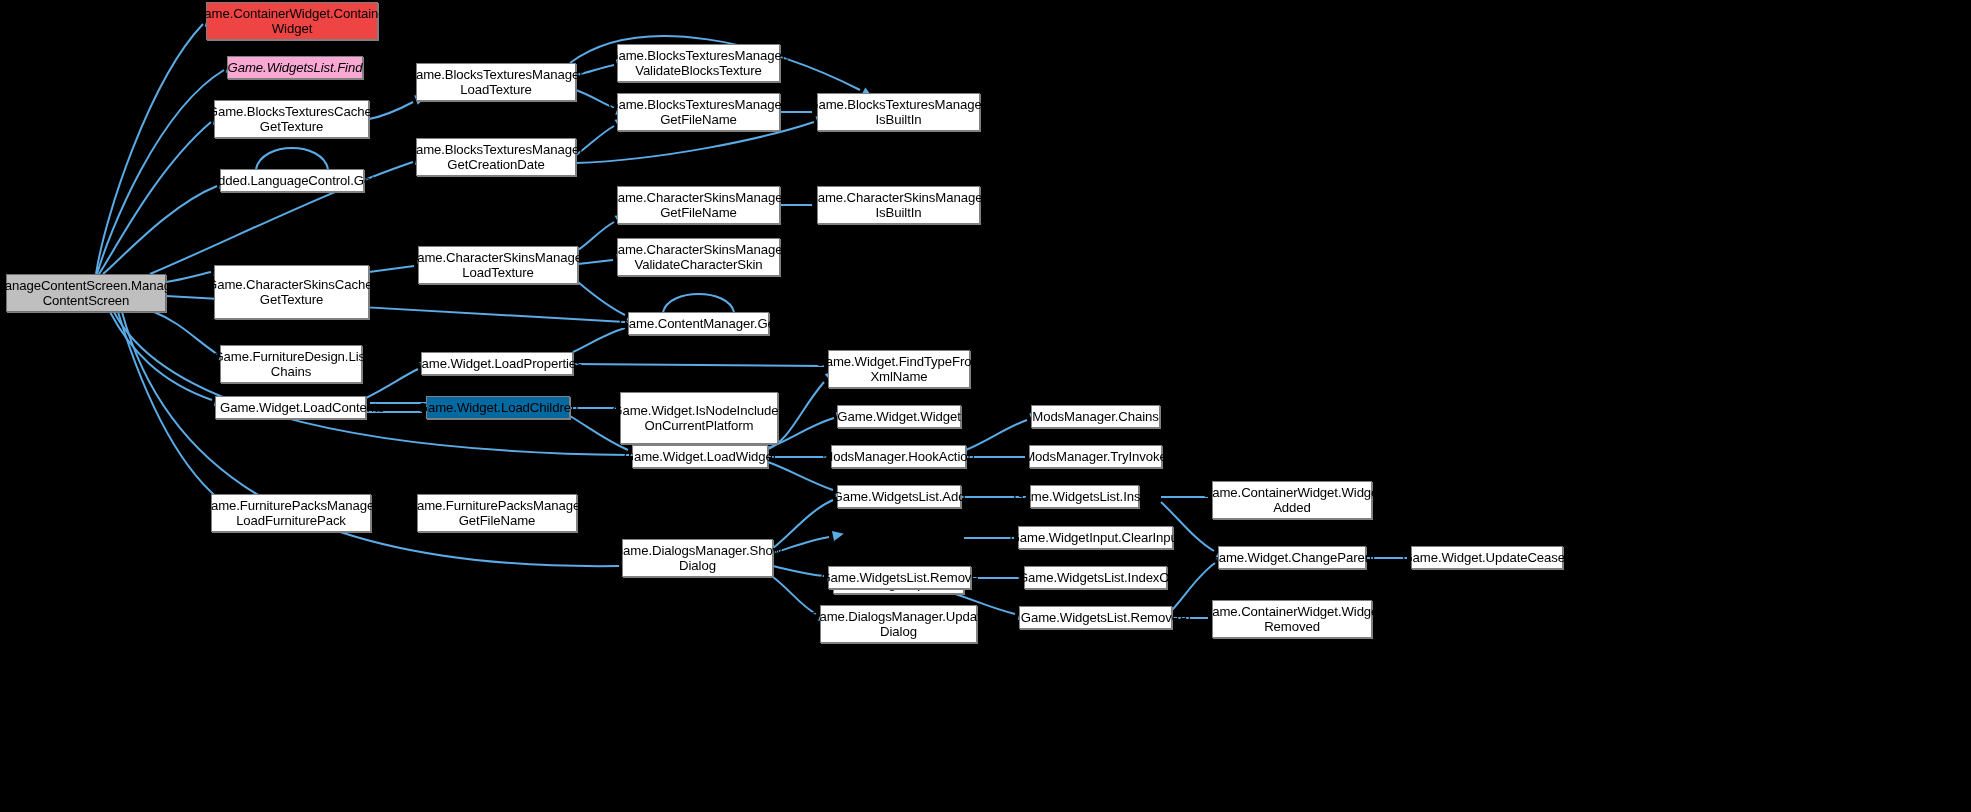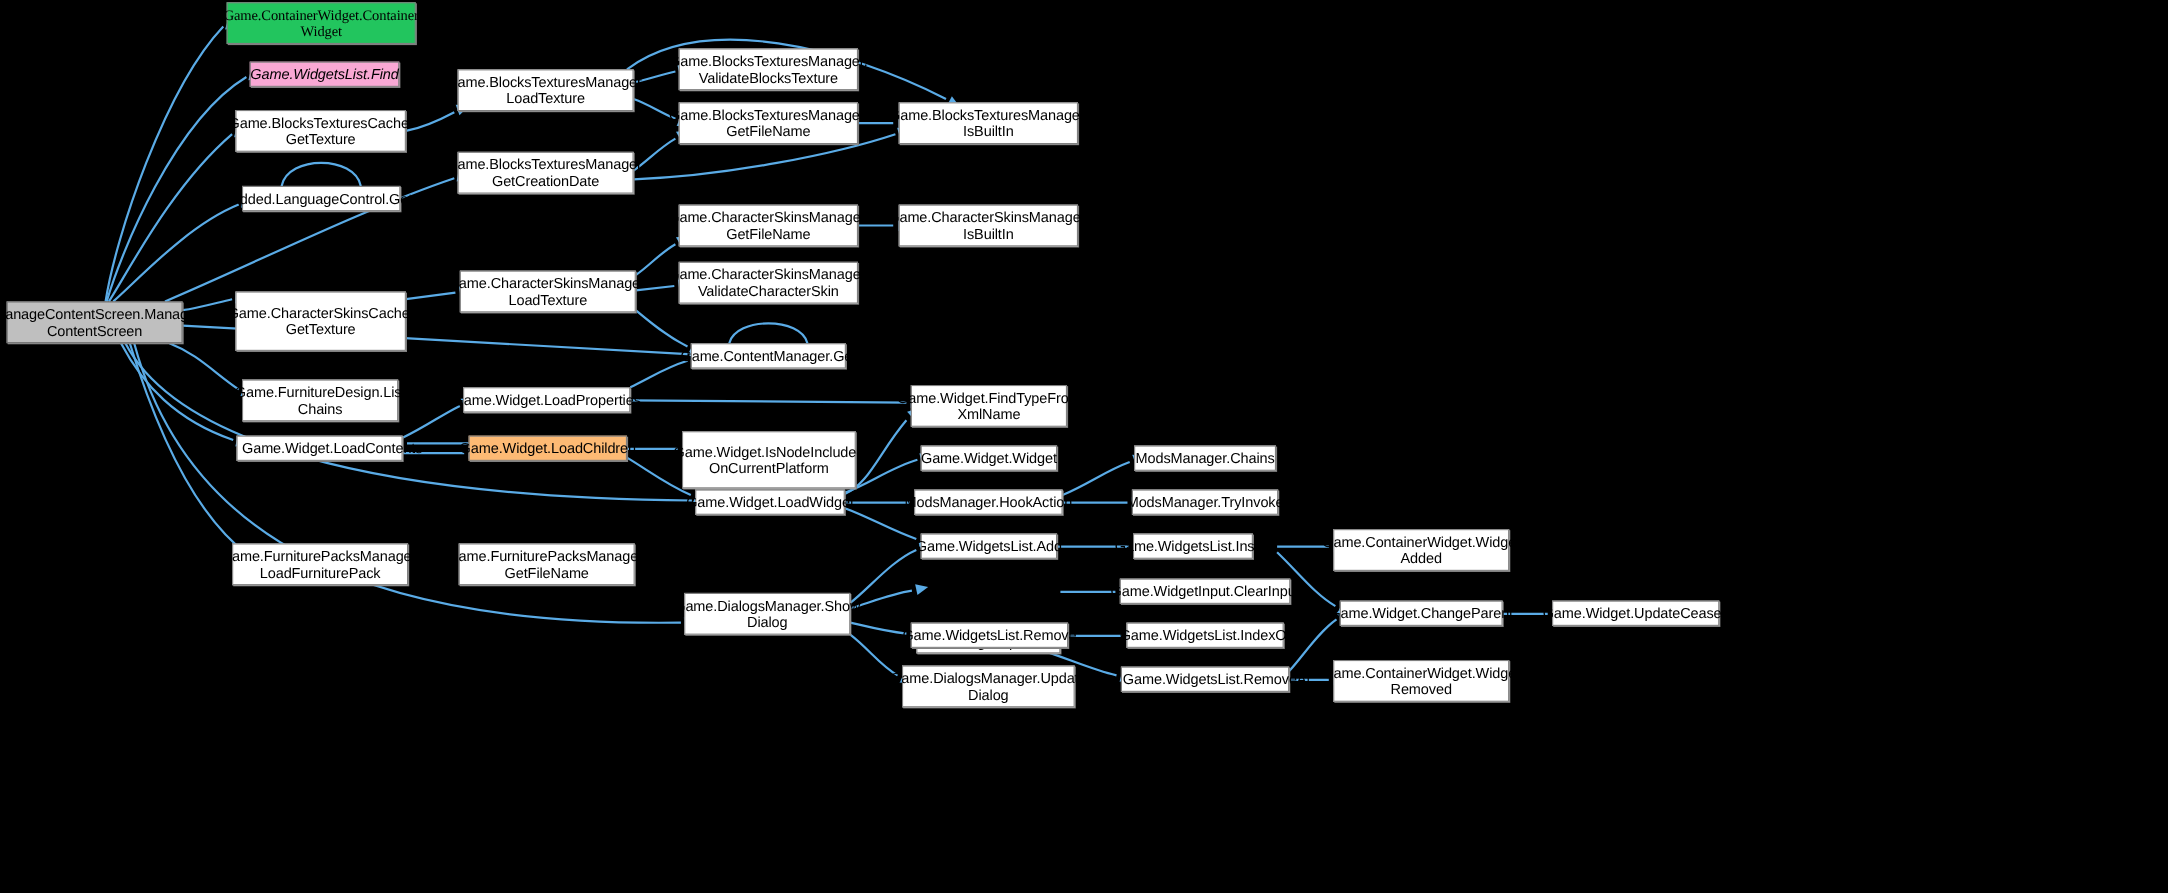--- a/index.html
+++ b/index.html
@@ -149,41 +149,41 @@
       <polygon points="0,-5 11,0 0,5" fill="#5aabe6" transform="translate(1218,553) rotate(30)"></polygon>
       <path d="M 1172,610 C 1185,596 1198,575 1215,563" fill="none" stroke="#5aabe6" stroke-width="2"></path>
       <polygon points="0,-5 11,0 0,5" fill="#5aabe6" transform="translate(1218,561) rotate(-40)"></polygon>
       <path d="M 1172,618 L 1208,618" fill="none" stroke="#5aabe6" stroke-width="2"></path>
       <polygon points="0,-5 11,0 0,5" fill="#5aabe6" transform="translate(1212,618) rotate(0)"></polygon>
       <path d="M 1366,558 L 1407,558" fill="none" stroke="#5aabe6" stroke-width="2"></path>
       <polygon points="0,-5 11,0 0,5" fill="#5aabe6" transform="translate(1411,558) rotate(0)"></polygon>
     </svg>
 <div class="node root" style="left: 6px; top: 274px; width: 160px; height: 38px; background: rgb(191, 191, 191);">ManageContentScreen.Manage
 ContentScreen</div>
-    <div class="node" style="left: 206px; top: 2px; width: 172px; height: 38px; background: #22c55e; font-family: Liberation Serif, serif;">Game.ContainerWidget.Container
+    <div class="node" style="left: 206px; top: 2px; width: 172px; height: 38px; background: #ef4444;">Game.ContainerWidget.Container
 Widget</div>
     <div class="node" style="left: 227px; top: 56px; width: 136px; height: 23px; background: #f9a8d4; font-style: italic;">Game.WidgetsList.Find</div>
     <div class="node" style="left: 214px; top: 100px; width: 155px; height: 38px; background: rgb(255, 255, 255);">Game.BlocksTexturesCache.
 GetTexture</div>
     <div class="node" style="left: 220px; top: 169px; width: 144px; height: 23px; background: rgb(255, 255, 255);">Added.LanguageControl.Get</div>
     <div class="node" style="left: 214px; top: 253px; width: 155px; height: 54px; background: rgb(255, 255, 255); margin-top: 12px;">Game.CharacterSkinsCache.
 GetTexture</div>
     <div class="node" style="left: 220px; top: 345px; width: 142px; height: 38px; background: rgb(255, 255, 255);">Game.FurnitureDesign.List
 Chains</div>
     <div class="node" style="left: 215px; top: 396px; width: 151px; height: 23px; background: rgb(255, 255, 255); padding-left: 26px;">Game.Widget.LoadContents</div>
     <div class="node" style="left: 211px; top: 494px; width: 160px; height: 38px; background: rgb(255, 255, 255);">Game.FurniturePacksManager.
 LoadFurniturePack</div>
     <div class="node" style="left: 416px; top: 63px; width: 160px; height: 38px; background: rgb(255, 255, 255);">Game.BlocksTexturesManager.
 LoadTexture</div>
     <div class="node" style="left: 416px; top: 138px; width: 160px; height: 38px; background: rgb(255, 255, 255);">Game.BlocksTexturesManager.
 GetCreationDate</div>
     <div class="node" style="left: 418px; top: 246px; width: 160px; height: 38px; background: rgb(255, 255, 255);">Game.CharacterSkinsManager.
 LoadTexture</div>
     <div class="node" style="left: 421px; top: 352px; width: 152px; height: 23px; background: rgb(255, 255, 255);">Game.Widget.LoadProperties</div>
-    <div class="node" style="left: 426px; top: 396px; width: 144px; height: 23px; background: #fdba74;">Game.Widget.LoadChildren</div>
+    <div class="node" style="left: 426px; top: 396px; width: 144px; height: 23px; background: #0369a1;">Game.Widget.LoadChildren</div>
     <div class="node" style="left: 417px; top: 494px; width: 160px; height: 38px; background: rgb(255, 255, 255);">Game.FurniturePacksManager.
 GetFileName</div>
     <div class="node" style="left: 617px; top: 44px; width: 163px; height: 38px; background: rgb(255, 255, 255);">Game.BlocksTexturesManager.
 ValidateBlocksTexture</div>
     <div class="node" style="left: 617px; top: 93px; width: 163px; height: 38px; background: rgb(255, 255, 255);">Game.BlocksTexturesManager.
 GetFileName</div>
     <div class="node" style="left: 617px; top: 186px; width: 163px; height: 38px; background: rgb(255, 255, 255);">Game.CharacterSkinsManager.
 GetFileName</div>
     <div class="node" style="left: 617px; top: 238px; width: 163px; height: 38px; background: rgb(255, 255, 255);">Game.CharacterSkinsManager.
 ValidateCharacterSkin</div>

